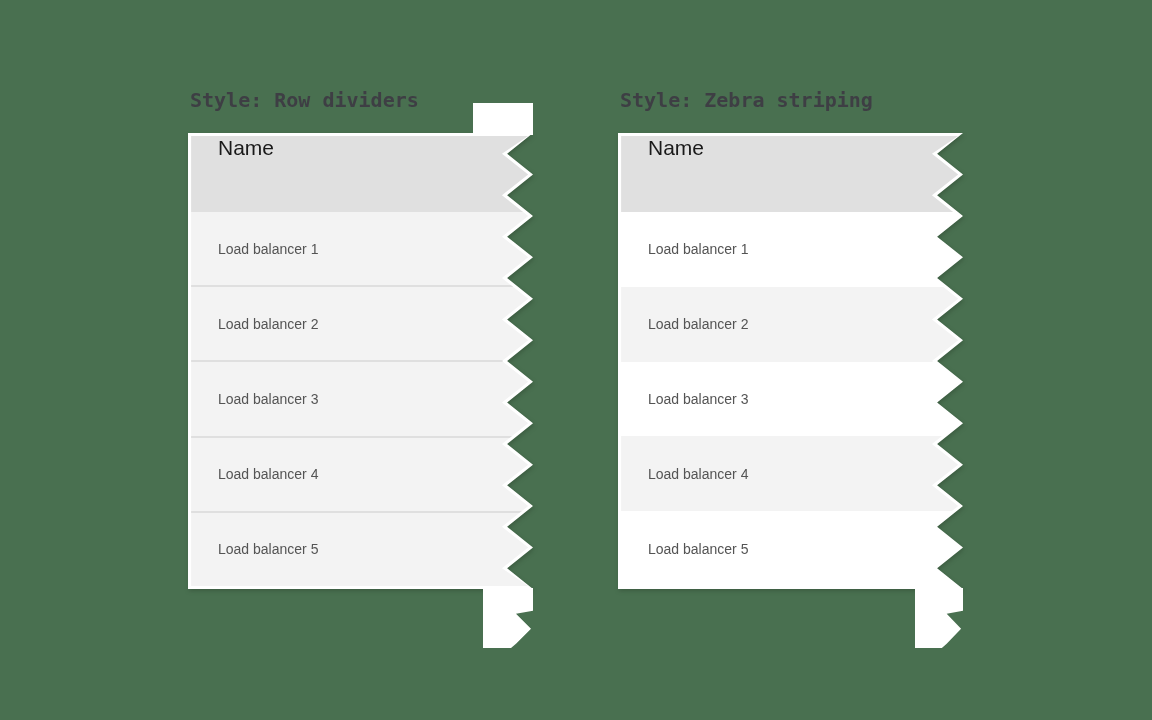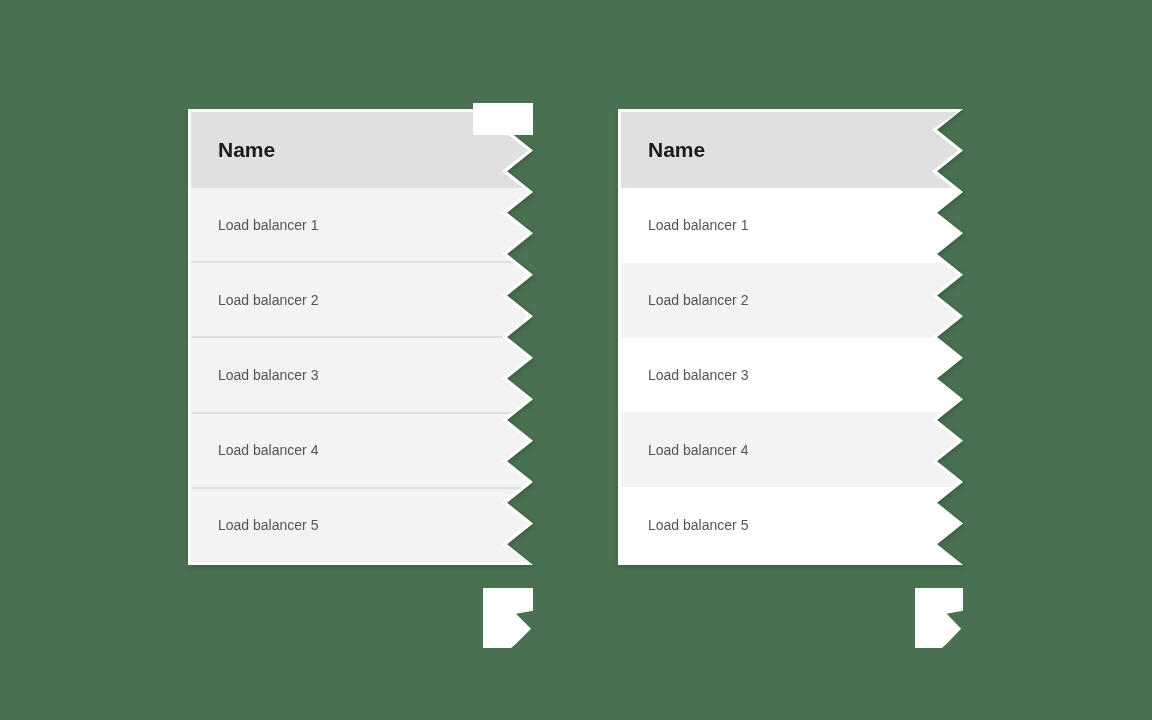--- a/index.html
+++ b/index.html
@@ -51,23 +51,23 @@
   }
   .table{
     position:absolute;inset:0;
     display:flex;flex-direction:column;
     clip-path:polygon(0.9% 0.66%,98.6% 0.66%,91% 4.55%,98.6% 9.09%,91% 13.64%,98.6% 18.18%,91% 22.73%,98.6% 27.27%,91% 31.82%,98.6% 36.36%,91% 40.91%,98.6% 45.45%,91% 50%,98.6% 54.55%,91% 59.09%,98.6% 63.64%,91% 68.18%,98.6% 72.73%,91% 77.27%,98.6% 81.82%,91% 86.36%,98.6% 90.91%,91% 95.45%,98.6% 99.34%,0.9% 99.34%);
     padding:3px 0 3px 3px;
   }
   .thead{
     height:76px;flex:0 0 76px;
     background:var(--header-bg);
-    display:flex;align-items:center;
+    display:flex;
     padding-left:27px;
-    font-size:21px;font-weight:bold;
+    font-size:21px;font-weight:normal;
     color:var(--header-text);
   }
   .trow{
     flex:1 1 auto;
     display:flex;align-items:center;
     padding-left:27px;
     font-size:14px;
     color:var(--row-text);
   }
   .trow.shade{background:var(--row-bg)}
@@ -86,20 +86,21 @@
   }
   .stub.left{left:483px}
   .stub.right{left:915px;width:48px}
 </style>
 </head>
 <body>
 
 <div class="stage">
 
   <section class="panel left">
+    <div class="style-label">Style: Row dividers</div>
     <div class="card">
       <div class="torn-bg"></div>
       <div class="table">
         <div class="thead">
           <span>Name</span>
         </div>
         <div class="trow shade">
           <span>Load balancer 1</span>
         </div>
         <div class="trow shade divided">
@@ -112,20 +113,21 @@
           <span>Load balancer 4</span>
         </div>
         <div class="trow shade divided">
           <span>Load balancer 5</span>
         </div>
       </div>
     </div>
   </section>
 
   <section class="panel right">
+    <div class="style-label">Style: Zebra striping</div>
     <div class="card">
       <div class="torn-bg"></div>
       <div class="table">
         <div class="thead">
           <span>Name</span>
         </div>
         <div class="trow plain">
           <span>Load balancer 1</span>
         </div>
         <div class="trow shade">

